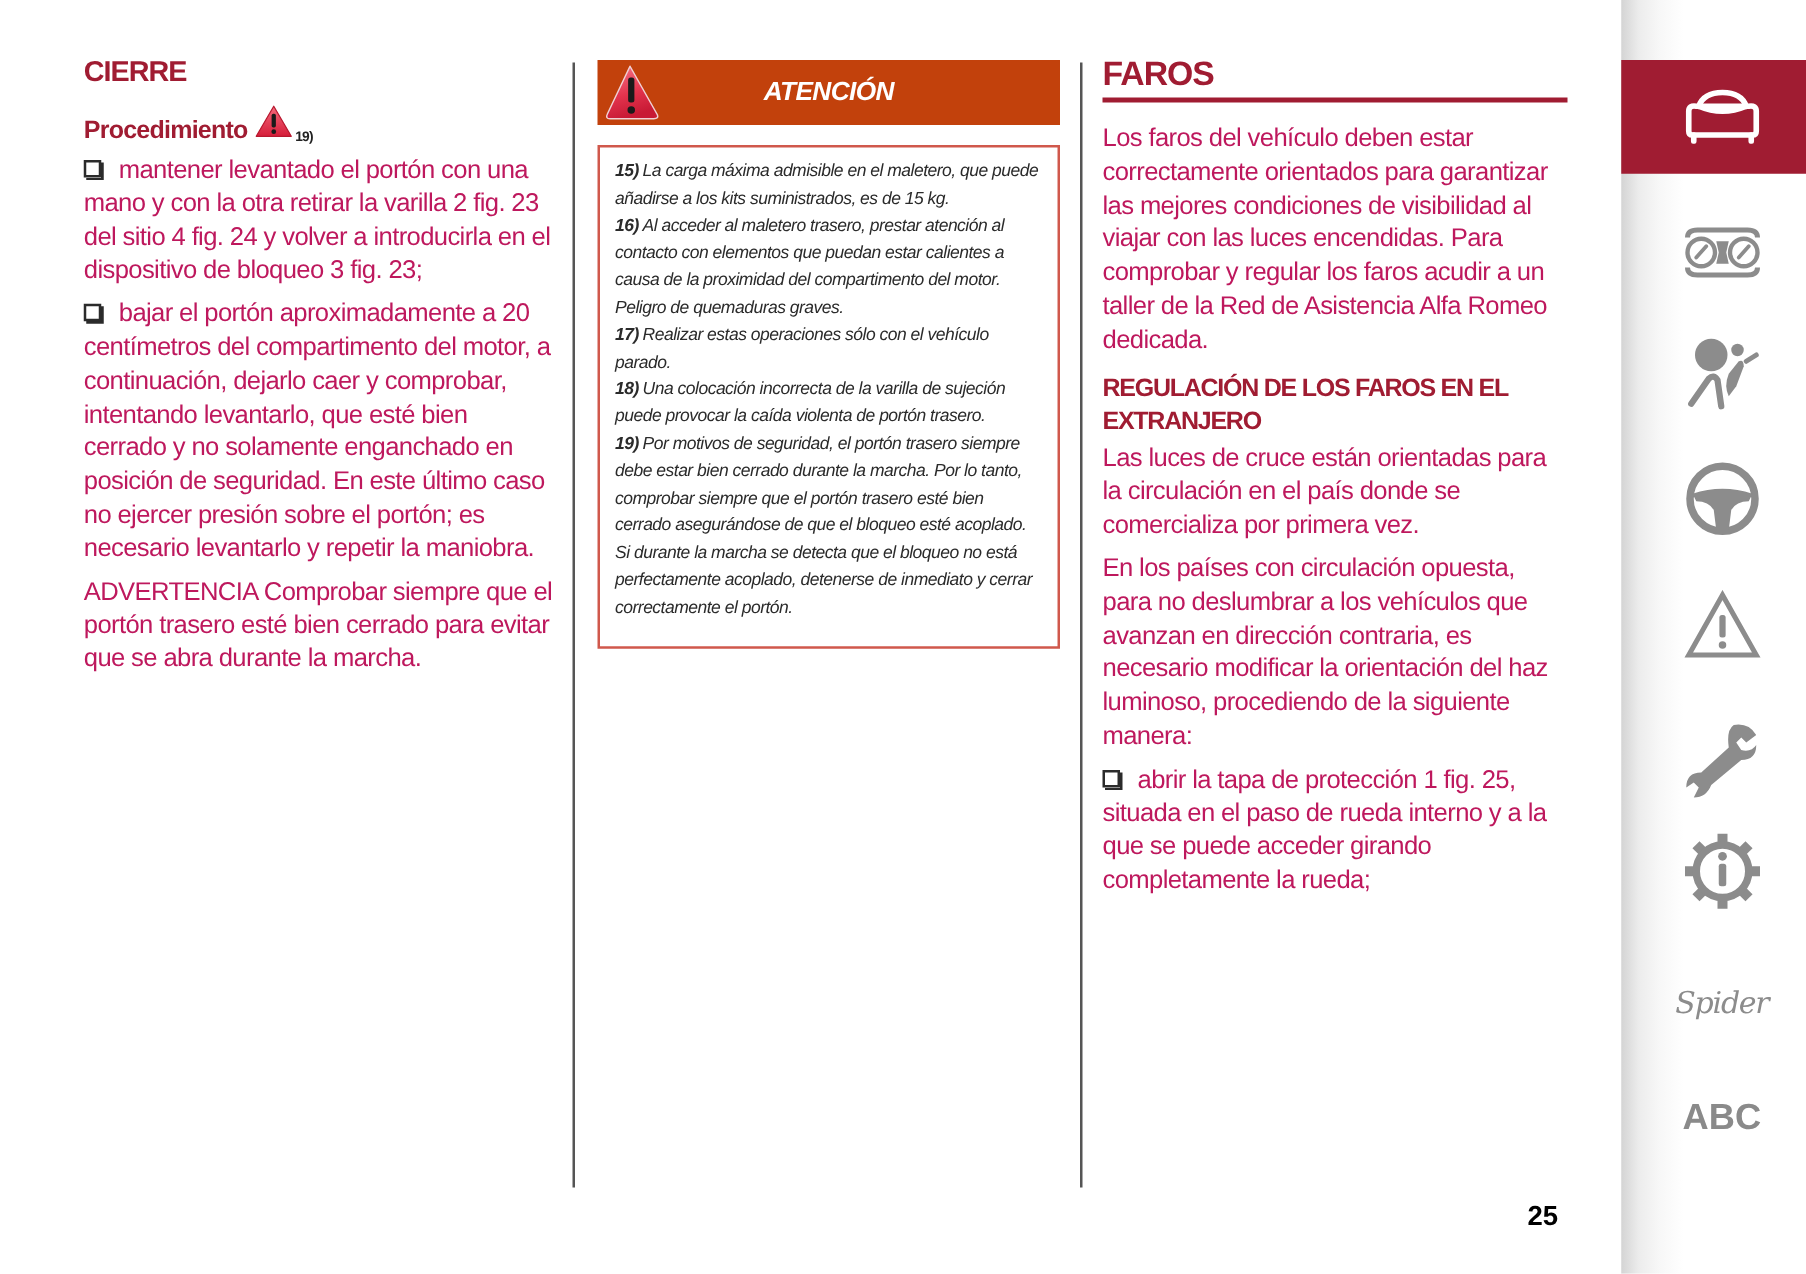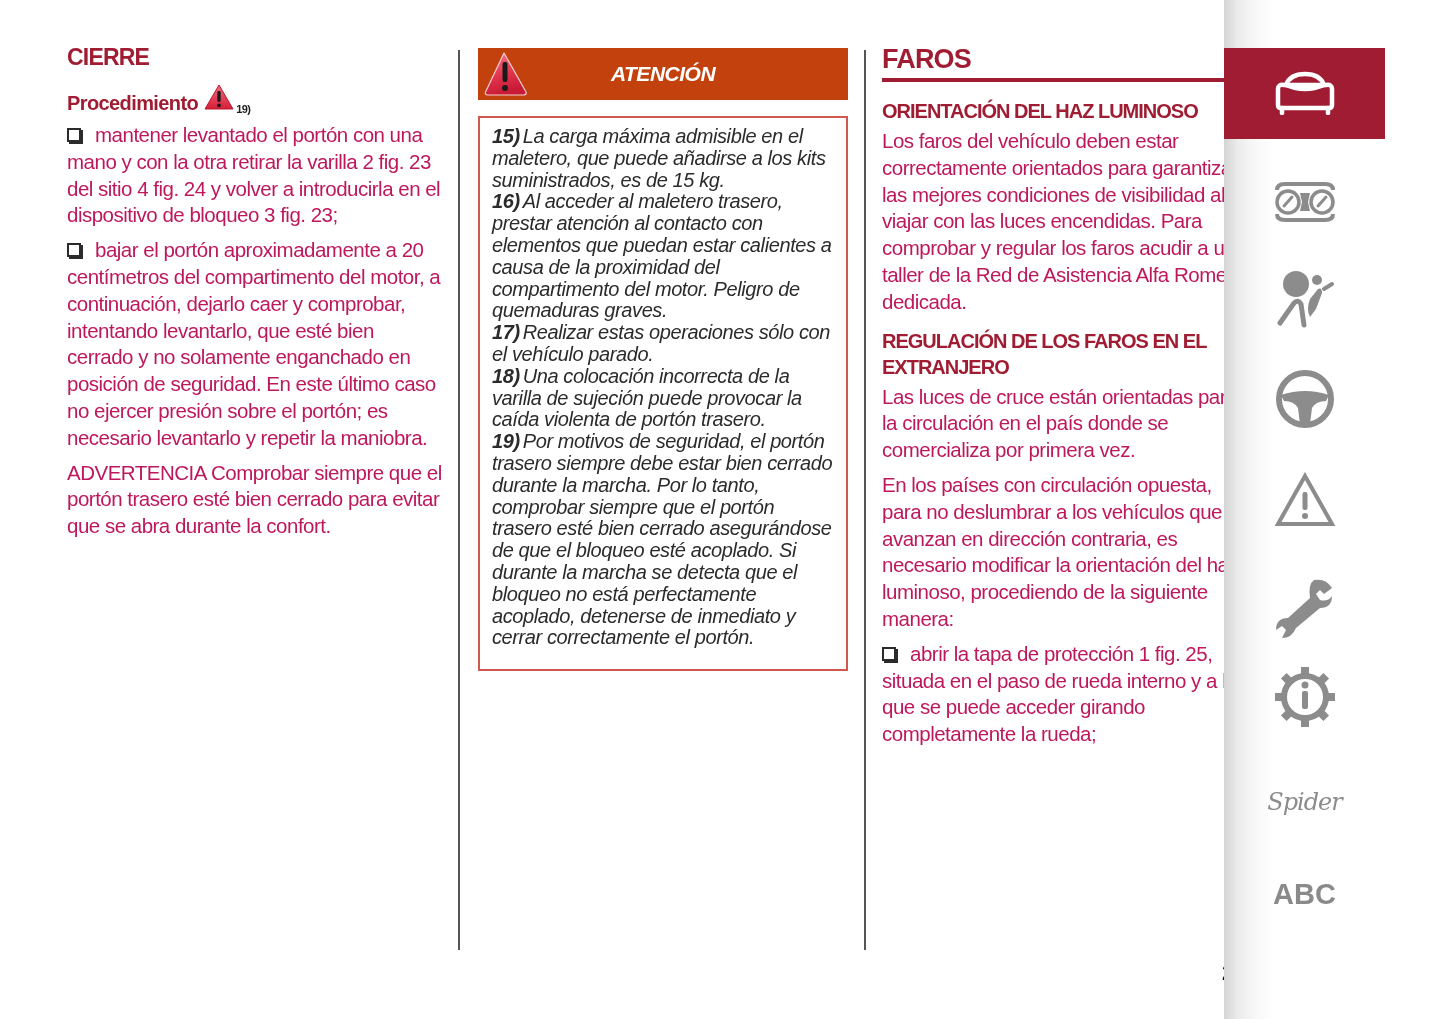--- a/index.html
+++ b/index.html
@@ -115,21 +115,21 @@
     .attn-box {
       margin-top: 16px;
       border: 2px solid #d0584c;
       padding: 8px 12px 20px 12px;
       box-sizing: border-box;
       width: 370px;
     }
     .attn-item {
       font-family: "Liberation Sans", sans-serif;
       font-style: italic;
-      font-size: 20px;
+      font-size: 14px;
       line-height: 21.8px;
       color: #2b2b2b;
       letter-spacing: -0.4px;
       margin: 0;
     }
     .attn-num {
       font-weight: 700;
       font-style: italic;
       margin-right: 3px;
     }
@@ -164,21 +164,21 @@
       top: 960px;
       font-family: "Liberation Sans", sans-serif;
       font-weight: 700;
       font-size: 22px;
       color: #000000;
     }
 
     
     .sidebar {
       position: absolute;
-      left: 1224px;
+      left: 1297px;
       top: 0;
       width: 144px;
       height: 1019px;
       background: linear-gradient(to right, #d4d4d4 0px, #ececec 14px, #f7f7f7 30px, #ffffff 50px);
     }
     .side-item {
       position: absolute;
       left: 0;
       width: 161px;
       display: flex;
@@ -225,21 +225,21 @@
         <path d="M15 1 L29 25 L1 25 Z" fill="url(#wg1)" stroke="#b8182f" stroke-width="1" stroke-linejoin="round"></path>
         <rect x="13.3" y="7" width="3.4" height="11" rx="1.4" fill="#1a1a1a"></rect>
         <circle cx="15" cy="21.3" r="1.9" fill="#1a1a1a"></circle>
       </svg>
     </span>
     <span class="note-ref">19)</span>
   </div>
   <div style="margin-top:6px;">
     <p class="body-text"><span class="bullet-box"></span><span>mantener levantado el portón con una mano y con la otra retirar la varilla 2 fig. 23 del sitio 4 fig. 24 y volver a introducirla en el dispositivo de bloqueo 3 fig. 23;</span></p>
     <p class="body-text"><span class="bullet-box"></span><span>bajar el portón aproximadamente a 20 centímetros del compartimento del motor, a continuación, dejarlo caer y comprobar, intentando levantarlo, que esté bien cerrado y no solamente enganchado en posición de seguridad. En este último caso no ejercer presión sobre el portón; es necesario levantarlo y repetir la maniobra.</span></p>
-    <p class="body-text"><span>ADVERTENCIA Comprobar siempre que el portón trasero esté bien cerrado para evitar que se abra durante la confort.</span></p>
+    <p class="body-text"><span>ADVERTENCIA Comprobar siempre que el portón trasero esté bien cerrado para evitar que se abra durante la marcha.</span></p>
   </div>
 </div>
 
 <div class="col" id="col-mid">
   <div class="attn-header">
     <span class="attn-icon">
       <svg width="48" height="48" viewBox="0 0 48 48">
         <defs>
           <linearGradient id="wg2" x1="0" y1="0" x2="0.3" y2="1">
             <stop offset="0" stop-color="#f7788a"></stop>
@@ -259,21 +259,20 @@
     <p class="attn-item"><span class="attn-num">16)</span><span>Al acceder al maletero trasero, prestar atención al contacto con elementos que puedan estar calientes a causa de la proximidad del compartimento del motor. Peligro de quemaduras graves.</span></p>
     <p class="attn-item"><span class="attn-num">17)</span><span>Realizar estas operaciones sólo con el vehículo parado.</span></p>
     <p class="attn-item"><span class="attn-num">18)</span><span>Una colocación incorrecta de la varilla de sujeción puede provocar la caída violenta de portón trasero.</span></p>
     <p class="attn-item"><span class="attn-num">19)</span><span>Por motivos de seguridad, el portón trasero siempre debe estar bien cerrado durante la marcha. Por lo tanto, comprobar siempre que el portón trasero esté bien cerrado asegurándose de que el bloqueo esté acoplado. Si durante la marcha se detecta que el bloqueo no está perfectamente acoplado, detenerse de inmediato y cerrar correctamente el portón.</span></p>
   </div>
 </div>
 
 <div class="col" id="col-right">
   <h1 class="h-section faros-title">FAROS</h1>
 
-  <h2 class="h-sub">ORIENTACIÓN DEL HAZ LUMINOSO</h2>
   <p class="body-text"><span>Los faros del vehículo deben estar correctamente orientados para garantizar las mejores condiciones de visibilidad al viajar con las luces encendidas. Para comprobar y regular los faros acudir a un taller de la Red de Asistencia Alfa Romeo dedicada.</span></p>
 
   <h2 class="h-sub" style="margin-top:12px;">REGULACIÓN DE LOS FAROS EN EL EXTRANJERO</h2>
   <p class="body-text"><span>Las luces de cruce están orientadas para la circulación en el país donde se comercializa por primera vez.</span></p>
   <p class="body-text"><span>En los países con circulación opuesta, para no deslumbrar a los vehículos que avanzan en dirección contraria, es necesario modificar la orientación del haz luminoso, procediendo de la siguiente manera:</span></p>
   <p class="body-text"><span class="bullet-box"></span><span>abrir la tapa de protección 1 fig. 25, situada en el paso de rueda interno y a la que se puede acceder girando completamente la rueda;</span></p>
 </div>
 
 <div class="page-number">25</div>
 

